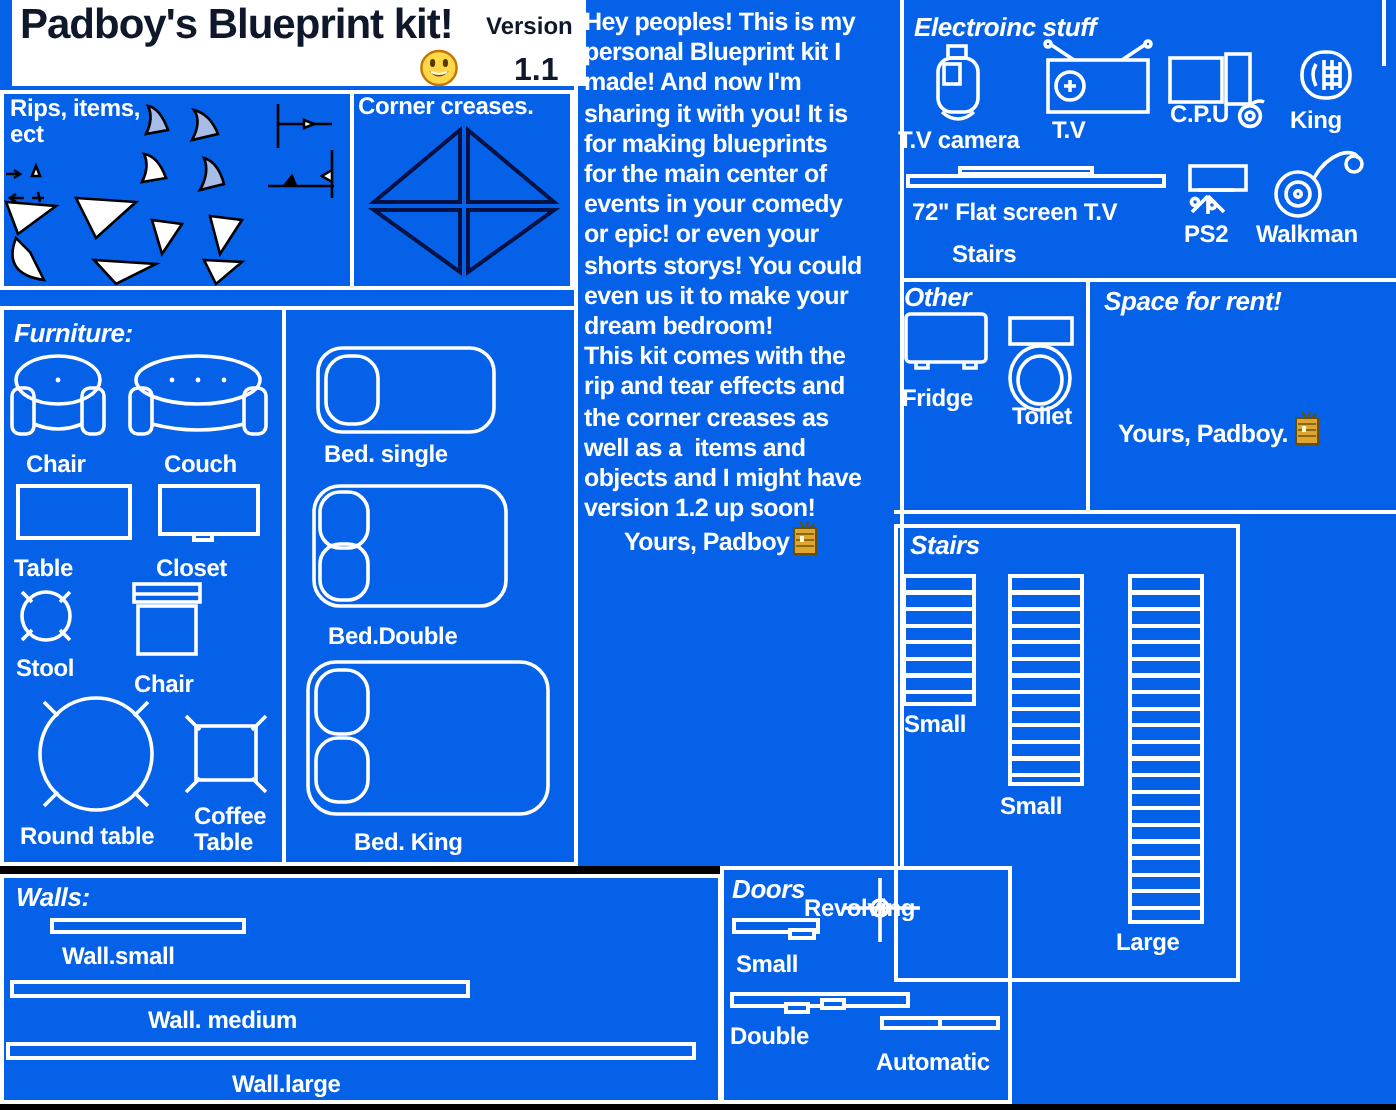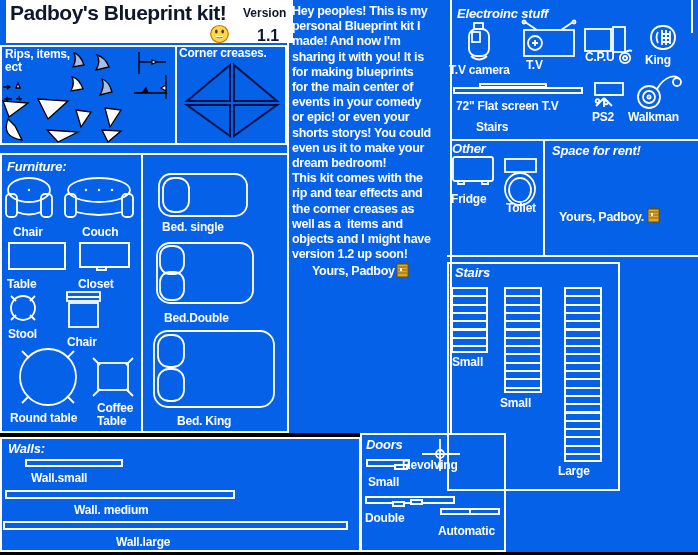--- a/index.html
+++ b/index.html
@@ -319,21 +319,21 @@
   <div class="hdr" style="left:366px;top:438px">Doors</div>
   <div class="bar" style="left:366px;top:459px;width:40px;height:4px"></div>
   <div class="bar" style="left:394px;top:464px;width:10px;height:2px"></div>
   <div class="lbl" style="left:368px;top:476px">Small</div>
   <svg class="sprite" style="left:420px;top:437px" width="44" height="38" viewBox="0 0 44 38">
     <g class="s">
         <path d="M20,2 v32 M2,17 h38"></path>
         <circle cx="20" cy="17" r="4"></circle>
       </g>
   </svg>
-  <div class="lbl" style="left:402px;top:459px">Revolving</div>
+  <div class="lbl" style="left:402px;top:448px">Revolving</div>
   <div class="bar" style="left:365px;top:496px;width:86px;height:4px"></div>
   <div class="bar" style="left:392px;top:501px;width:9px;height:2px"></div>
   <div class="bar" style="left:410px;top:499px;width:9px;height:2px"></div>
   <div class="lbl" style="left:365px;top:512px">Double</div>
   <div class="bar" style="left:440px;top:508px;width:27px;height:3px"></div>
   <div class="bar" style="left:469px;top:508px;width:27px;height:3px"></div>
   <div class="lbl" style="left:438px;top:525px">Automatic</div>
 
 </div>
 

